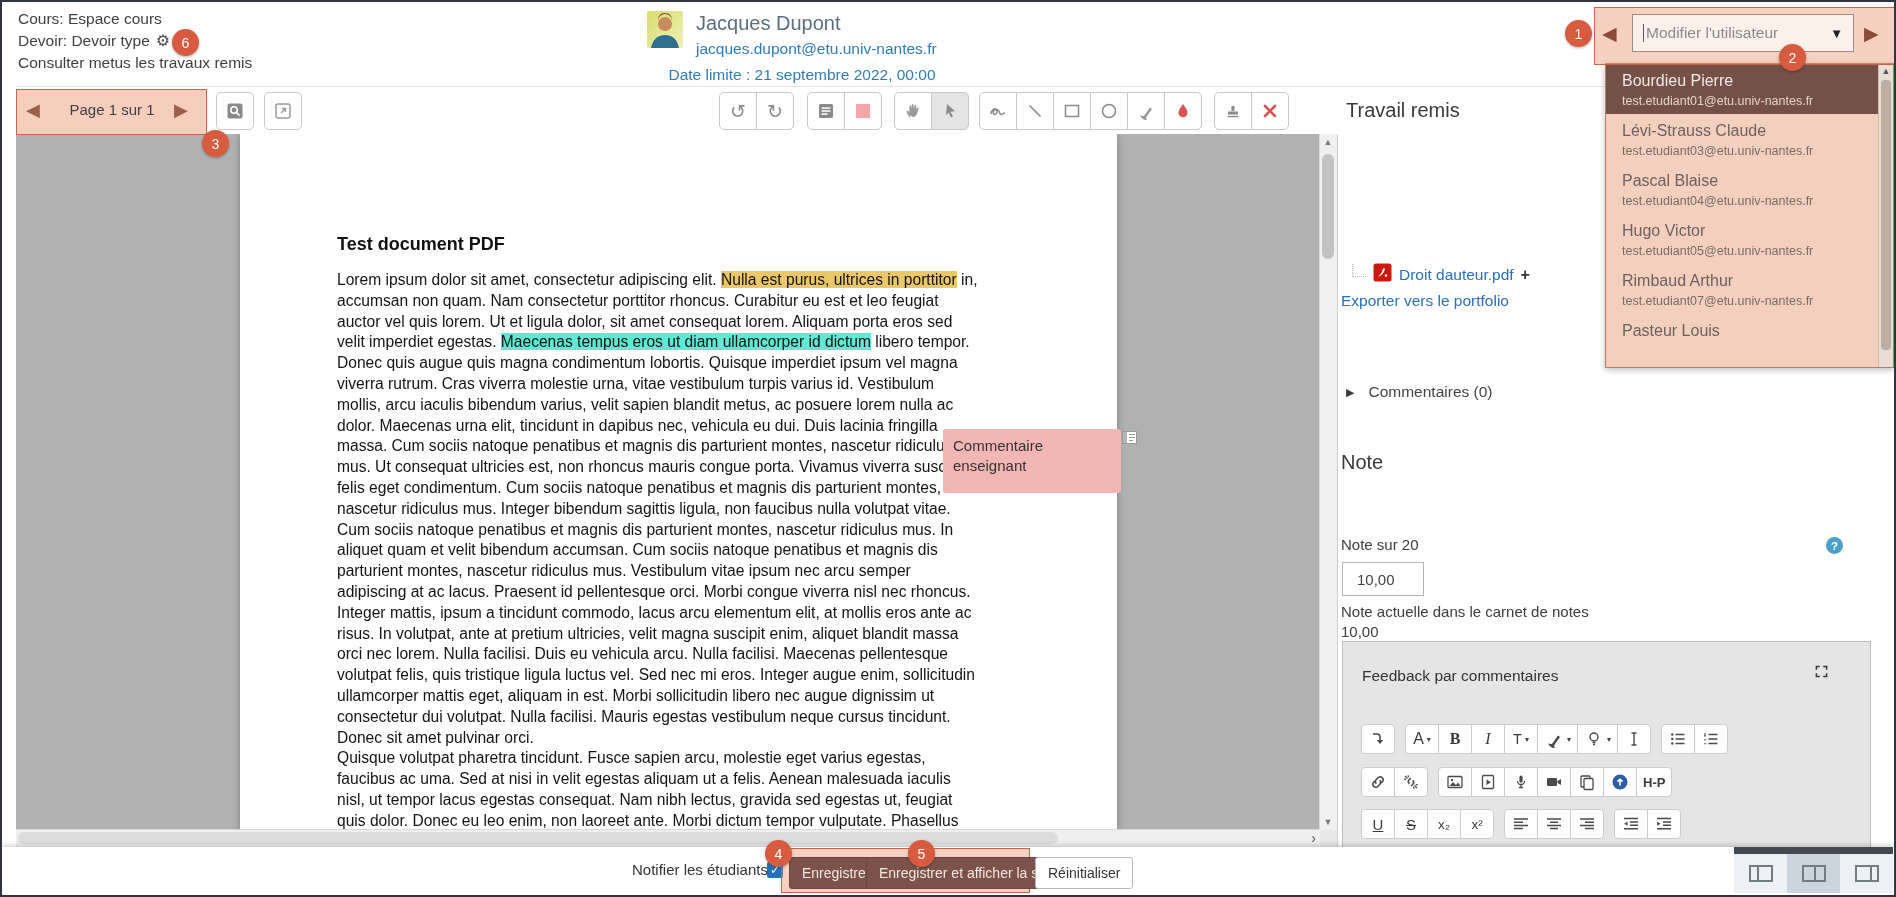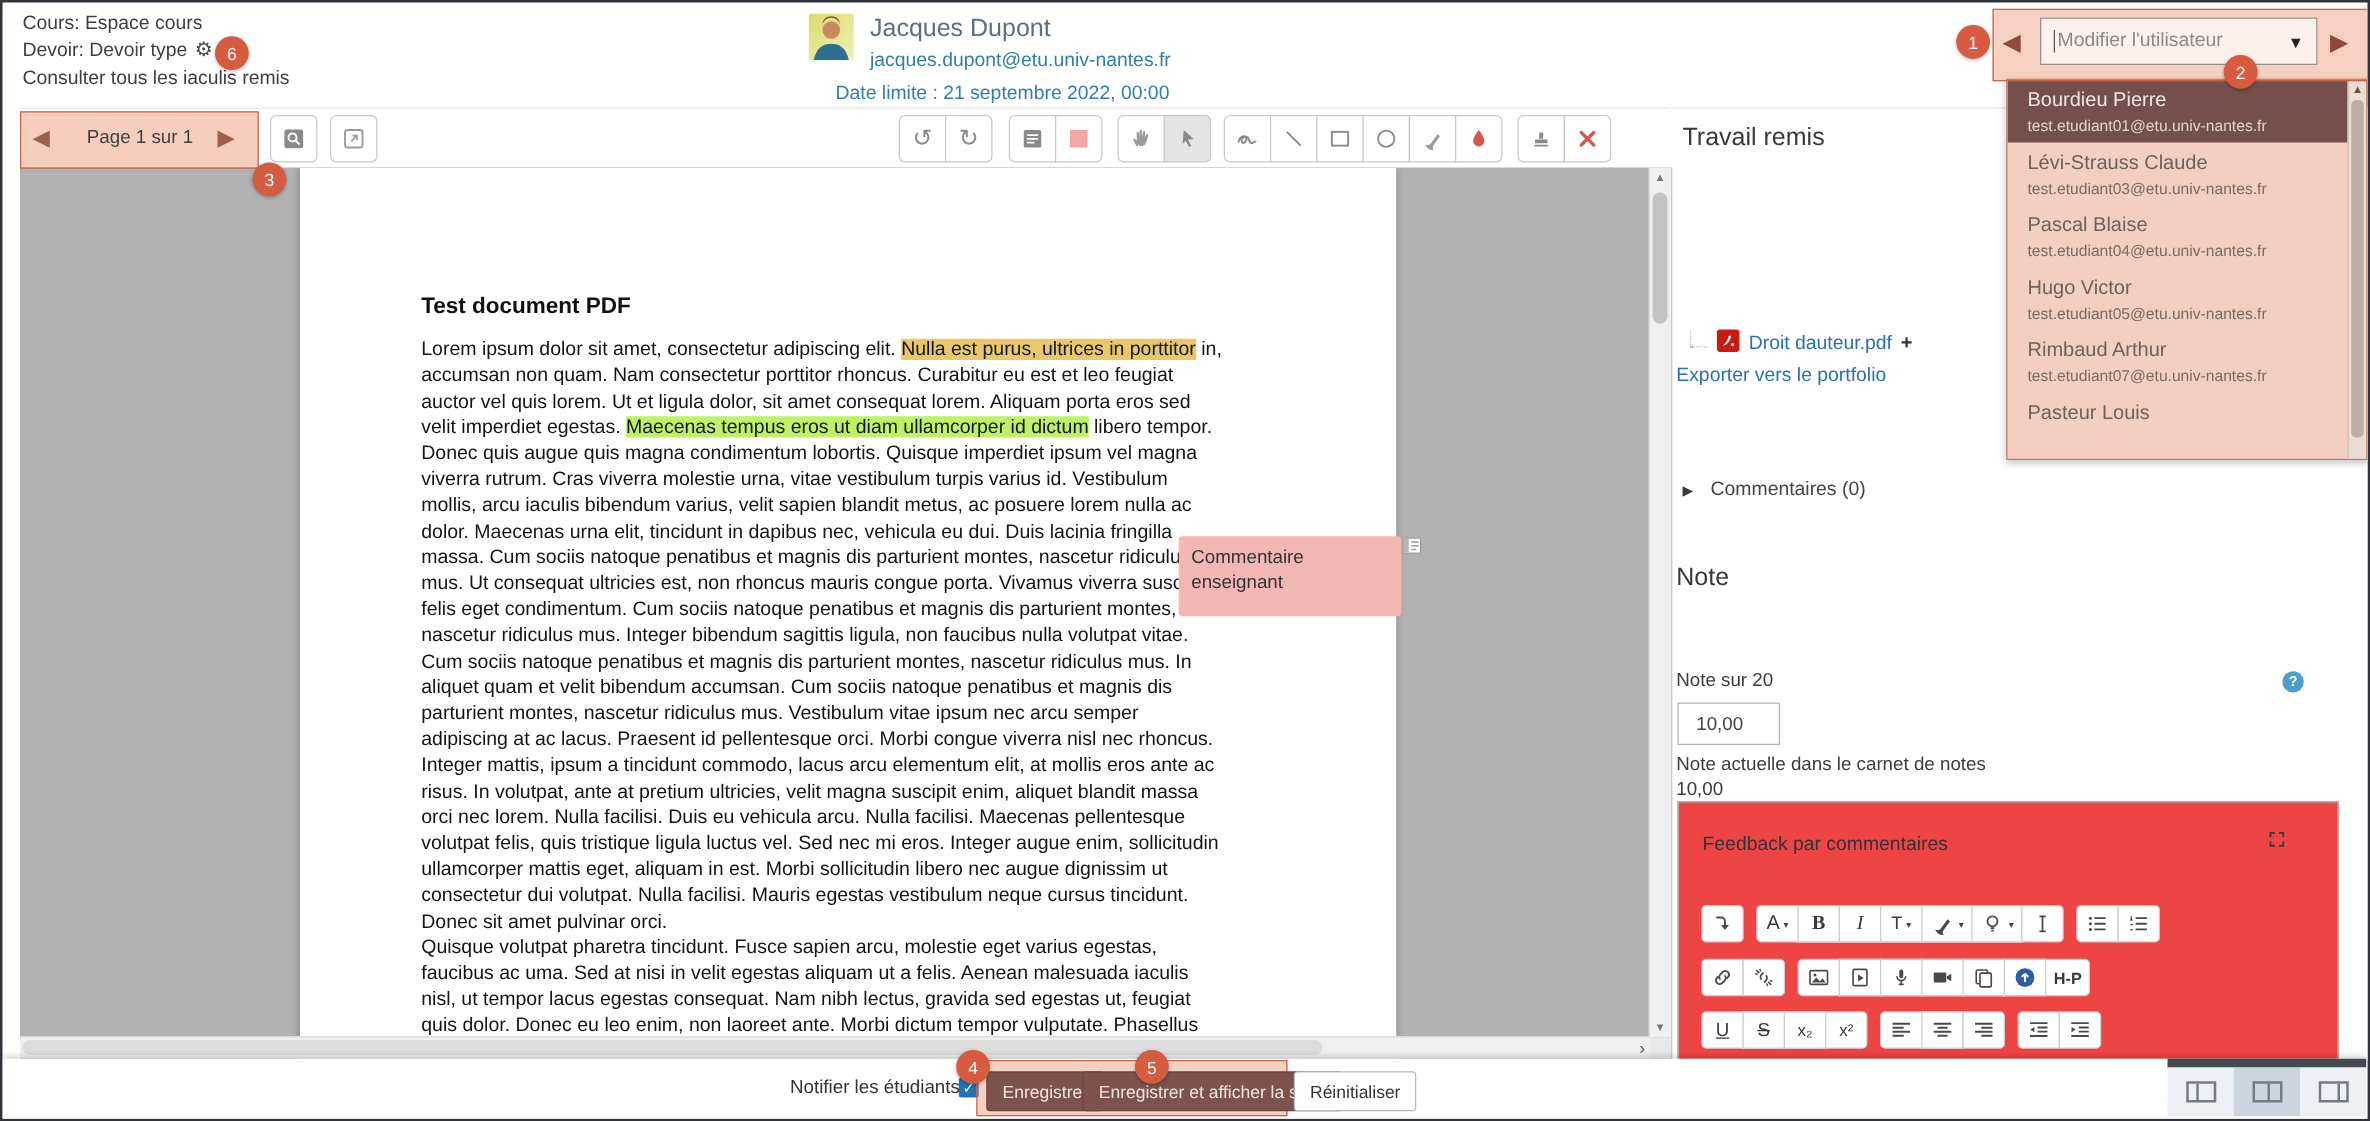--- a/index.html
+++ b/index.html
@@ -47,21 +47,21 @@
   .tgroup{position:absolute;top:5px;display:flex;}
   .tgroup .tbtn:first-child{border-radius:5px 0 0 5px;}
   .tgroup .tbtn:last-child{border-radius:0 5px 5px 0;}
   .tgroup .tbtn:only-child{border-radius:5px;}
   
   #docarea{left:14px;top:132px;width:1321px;height:713px;background:#b1b1b1;overflow:hidden;border-right:1px solid #cfcfcf;}
   #page{position:absolute;left:224px;top:0;width:877px;height:713px;background:#fff;box-shadow:0 0 7px rgba(0,0,0,.3);}
   .doc-title{position:absolute;left:97px;top:100px;font-size:18px;font-weight:bold;color:#111;}
   .doc-body{position:absolute;left:97px;top:136px;width:642px;font-size:15.6px;line-height:20.8px;color:#141414;}
   .hl-gold{background:#eac86a;}
-  .hl-yellow{background:#bef264;}
+  .hl-yellow{background:#5eead4;}
   .doc-comment{position:absolute;left:927px;top:295px;width:178px;height:64px;background:#f3b7b3;border-radius:3px;box-sizing:border-box;padding:7px 10px;font-size:15px;line-height:20px;color:#333;z-index:6;}
   .doc-comment .cicon{position:absolute;right:-16px;top:0;}
   .vscroll{position:absolute;right:0;top:0;width:17px;bottom:17px;background:#f0f0f0;border-left:1px solid #dadada;}
   .vscroll .arr{position:absolute;left:0;width:16px;text-align:center;font-size:9px;color:#777;}
   .vscroll .thumb{position:absolute;left:2px;top:20px;width:12px;height:105px;background:#c2c2c2;border-radius:6px;}
   .hscroll{position:absolute;left:0;right:17px;bottom:0;height:17px;background:#efefef;border-top:1px solid #dadada;}
   .hscroll .thumb{position:absolute;left:2px;top:2px;height:12px;width:1040px;background:#dcdcdc;border-radius:6px;}
   .hscroll .arr{position:absolute;right:4px;top:0;font-size:14px;color:#555;line-height:16px;}
   .scorner{position:absolute;right:0;bottom:0;width:17px;height:17px;background:#e8e8e8;}
   
@@ -73,21 +73,21 @@
   .filerow{position:absolute;left:14px;top:176px;display:flex;align-items:center;gap:7px;}
   .treecorner{width:13px;height:12px;border-left:1px dotted #b5b5b5;border-bottom:1px dotted #b5b5b5;margin-top:-8px;}
   .filelink{font-size:15.5px;color:#2a6fb8;}
   .plus{font-size:16px;font-weight:bold;color:#333;}
   .portfolio{position:absolute;left:3px;top:205px;font-size:15.5px;color:#2a6fb8;}
   .commentsrow{position:absolute;left:8px;top:296px;display:flex;align-items:center;gap:14px;font-size:15.5px;color:#444;}
   .commentsrow .tri{font-size:11px;color:#3a3a3a;}
   .note-label{position:absolute;font-size:15px;color:#3c3c3c;}
   .help{position:absolute;width:17px;height:17px;border-radius:50%;background:#4aa0c9;color:#fff;font-size:11.5px;font-weight:bold;display:flex;align-items:center;justify-content:center;}
   .grade-input{position:absolute;left:4px;top:475px;width:82px;height:34px;border:1px solid #b3b3b3;box-sizing:border-box;font-size:15px;color:#444;display:flex;align-items:center;padding-left:14px;background:#fff;}
-  .feedback{position:absolute;left:4px;top:554px;width:529px;height:207px;border:1px solid #bdbdbd;box-sizing:border-box;background:#ef4444;}
+  .feedback{position:absolute;left:4px;top:554px;width:529px;height:207px;border:1px solid #bdbdbd;box-sizing:border-box;background:#e5e5e5;}
   .fb-title{position:absolute;left:19px;top:25px;font-size:15.5px;color:#333;}
   .fb-expand{position:absolute;right:40px;top:21px;}
   .erow{position:absolute;left:18px;display:flex;gap:10px;}
   .egroup{display:flex;}
   .ebtn{min-width:34px;height:30px;padding:0 6px;background:#fff;border:1px solid #ccc;display:flex;align-items:center;justify-content:center;gap:2px;font-size:14.5px;color:#3a3a3a;box-sizing:border-box;}
   .ebtn+.ebtn{margin-left:-1px;}
   .egroup .ebtn:first-child{border-radius:4px 0 0 4px;}
   .egroup .ebtn:last-child{border-radius:0 4px 4px 0;}
   .egroup .ebtn:only-child{border-radius:4px;}
   .caret{font-size:8px;color:#444;margin-left:1px;}
@@ -118,21 +118,21 @@
 <body>
 
 <div id="screen">
 
   <div class="abs hdr-left">
     <div>Cours: Espace cours</div>
     <div class="row">
       <span>Devoir: Devoir type</span>
       <span class="gear">⚙</span>
     </div>
-    <div>Consulter tous les iaculis remis</div>
+    <div>Consulter metus les travaux remis</div>
   </div>
 
   <div class="abs avatar">
     <svg width="36" height="37" viewBox="0 0 36 37">
       <circle cx="18" cy="13" r="7" fill="#c98a5e"></circle>
       <path d="M4 37c2-10 8-13 14-13s12 3 14 13z" fill="#2e6e8e"></path>
       <path d="M11 10a7 7 0 0 1 14 0c0-5-2-8-7-8s-7 3-7 8z" fill="#8a4a2e"></path>
     </svg>
   </div>
   <div class="abs stu-name">Jacques Dupont</div>

